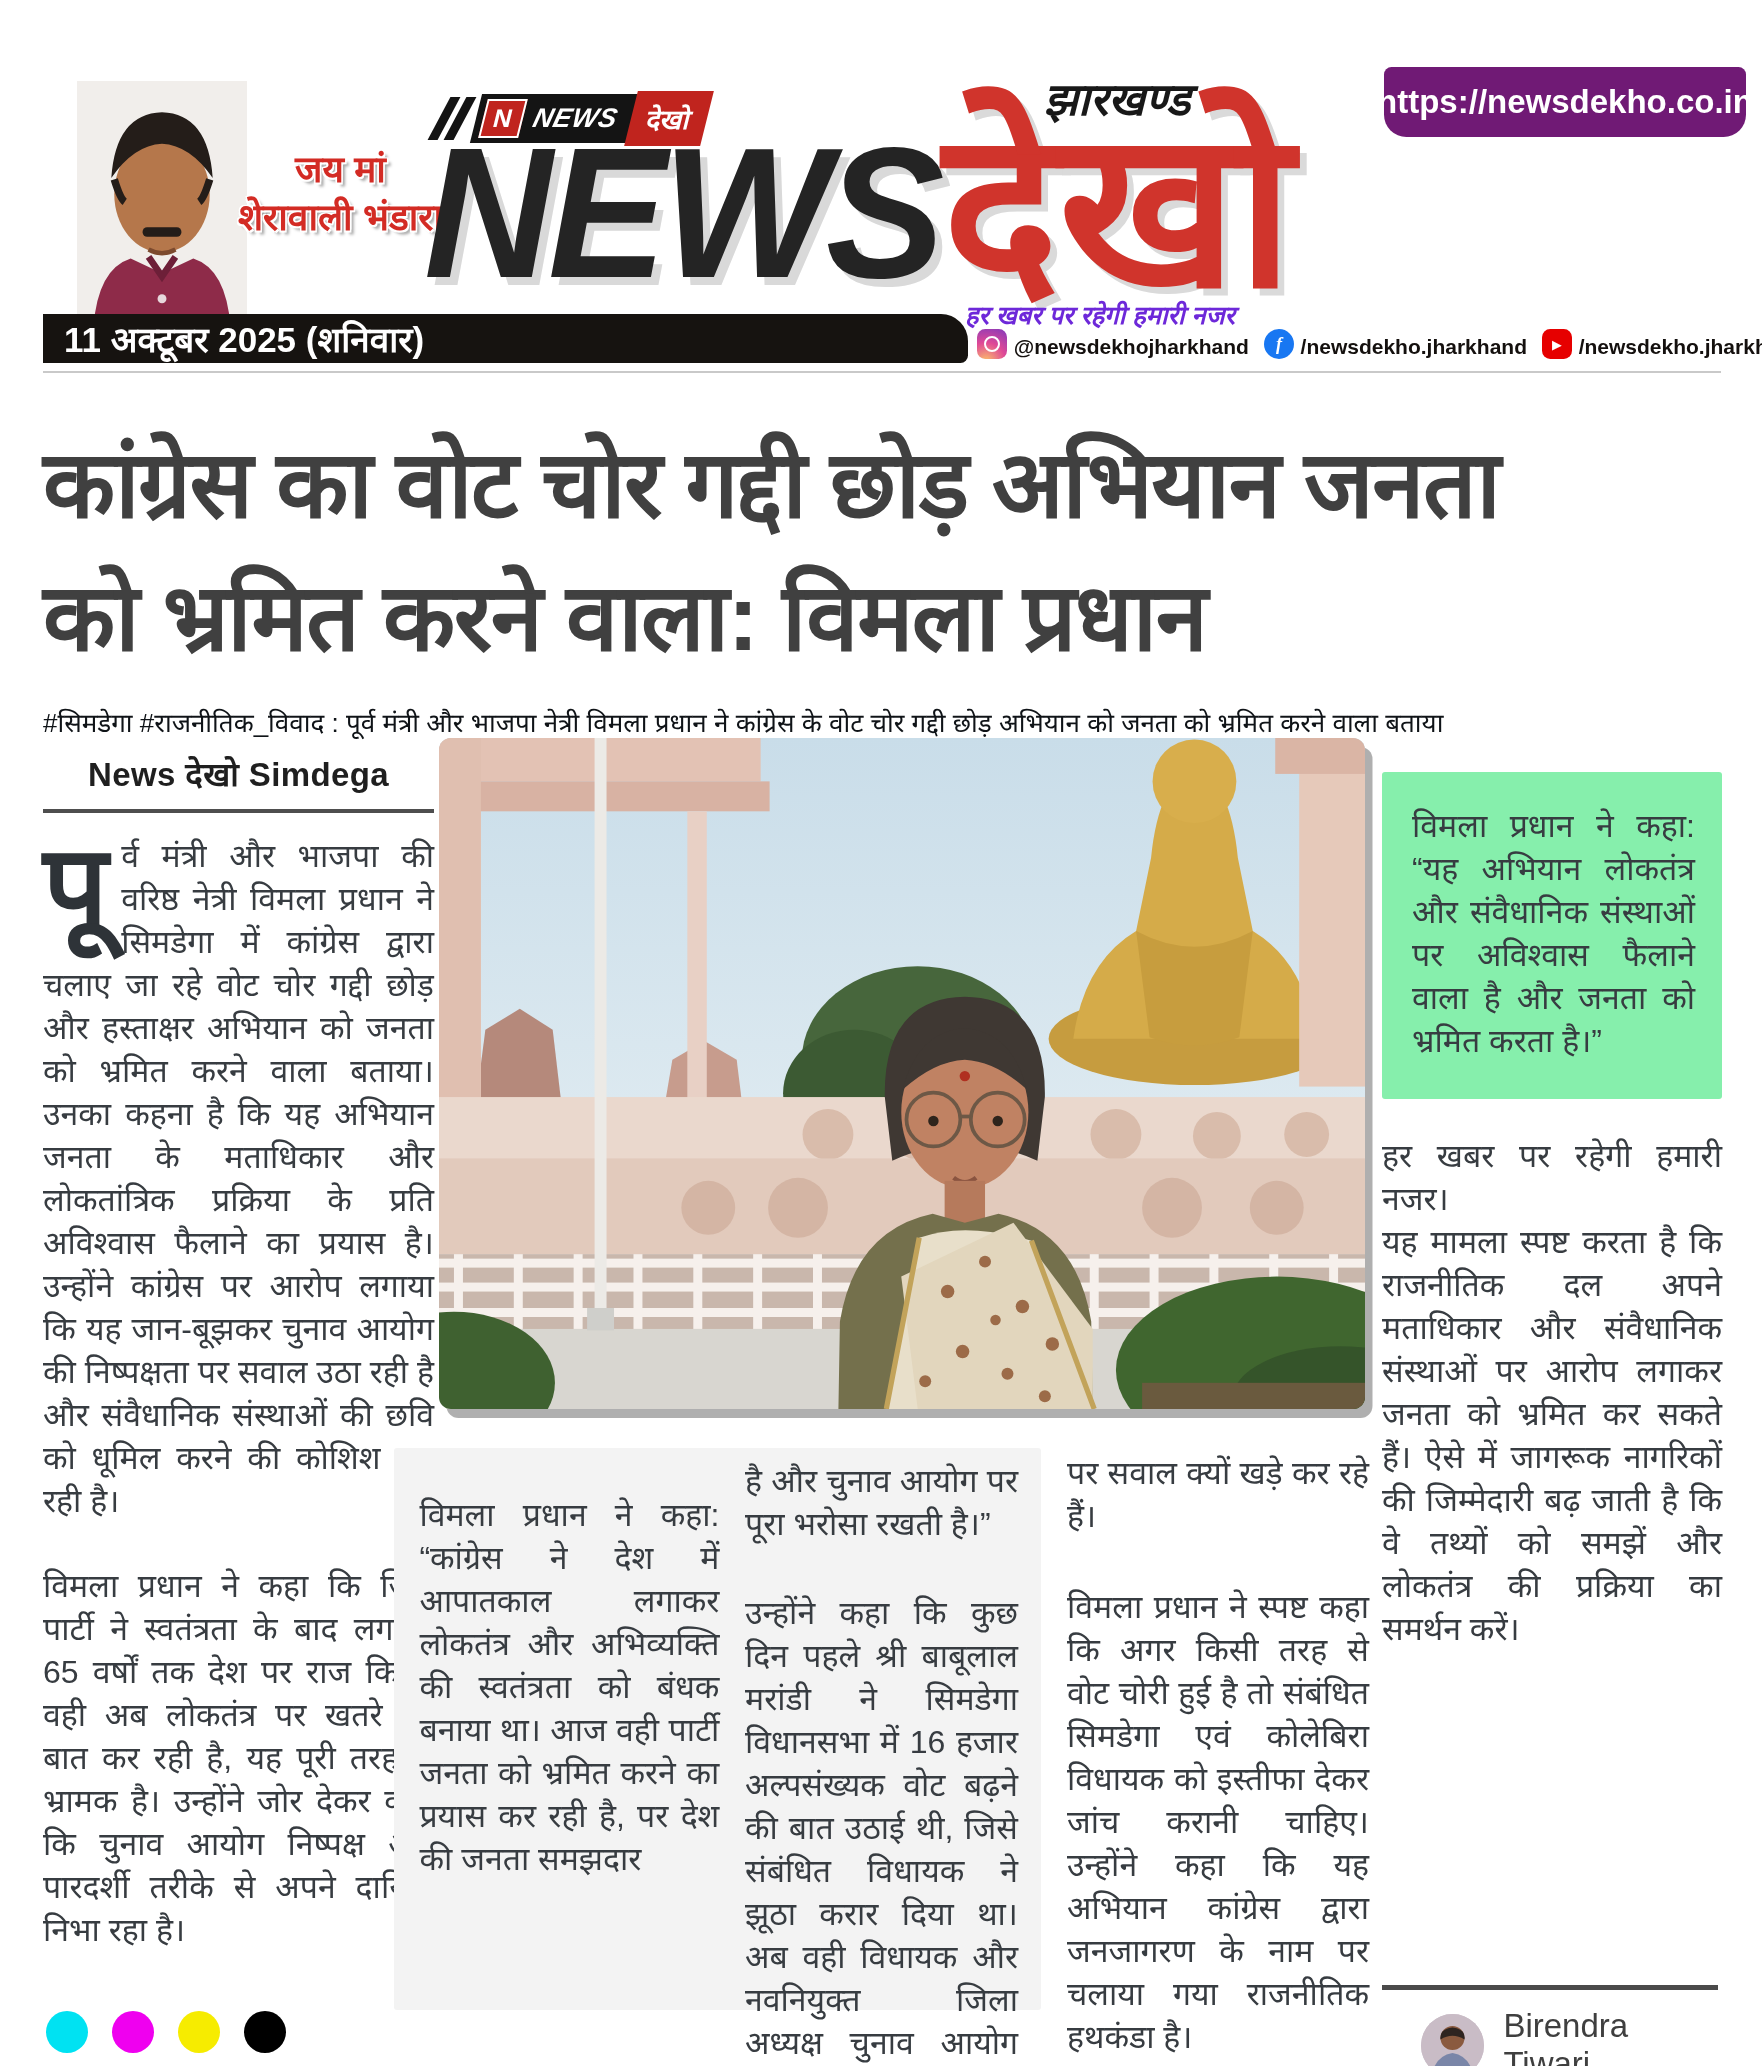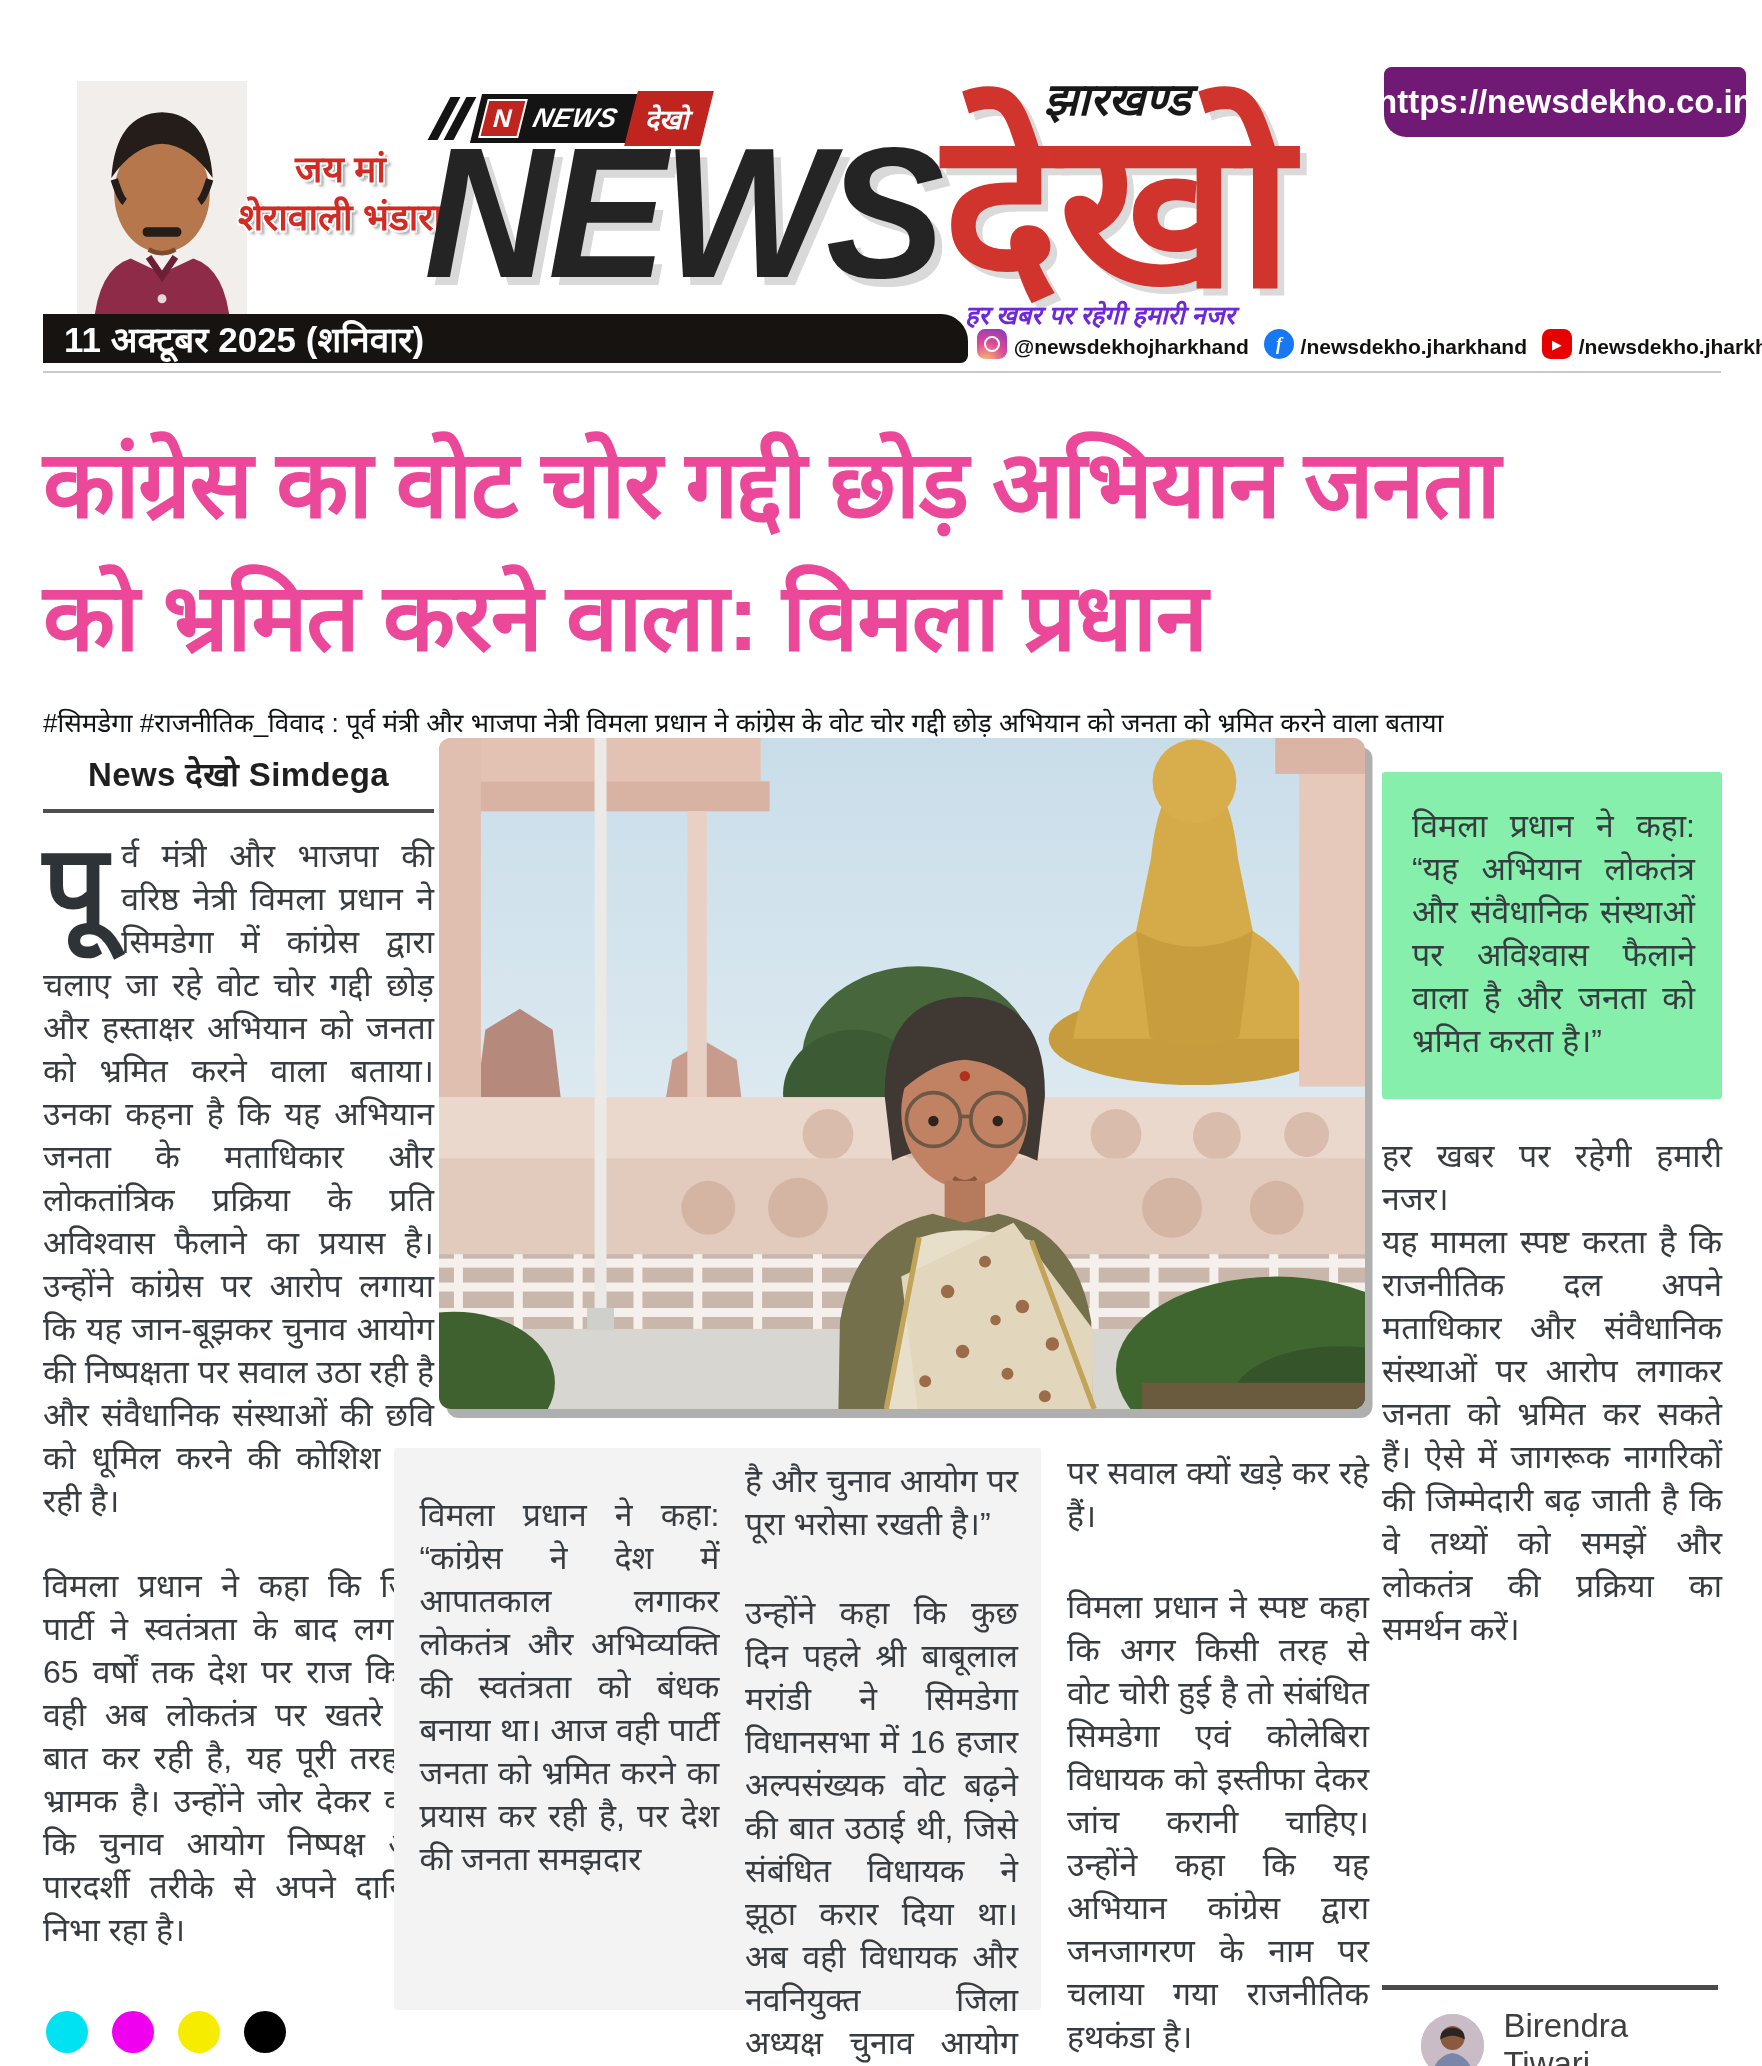--- a/index.html
+++ b/index.html
@@ -39,21 +39,21 @@
   .ic{width:30px;height:30px;display:inline-flex;align-items:center;justify-content:center;
       color:#fff;font-weight:900;font-size:18px;flex:0 0 auto;}
   .ic-ig{background:radial-gradient(circle at 30% 110%,#fdc468,#df4996 50%,#8a3ab9 95%);border-radius:8.2px;}
   .ic-ig span{width:12px;height:12px;border:2.2px solid #fff;border-radius:50%;display:block;}
   .ic-fb{background:#1877f2;border-radius:50%;font-family:"Liberation Serif",serif;font-style:italic;}
   .ic-yt{background:#e60000;border-radius:8.2px;font-size:12.7px;}
   .header-rule{left:43px;top:371px;width:1678px;height:2.2px;background:#c9c9c9;}
 
   
   .headline{left:43px;top:418px;width:1682px;font-size:94px;line-height:133px;font-weight:900;
-            color:#ec4899;letter-spacing:-1.5px;}
+            color:#404040;letter-spacing:-1.5px;}
   .subheadline{left:43px;top:704px;width:1682px;font-size:26px;font-weight:400;color:#0f1317;}
 
   
   .body-txt{font-size:32px;line-height:43px;text-align:justify;color:#373c41;}
   #col1{left:43px;top:751px;width:391px;}
   .kicker{font-size:33px;font-weight:700;color:#1f1f1f;text-align:center;letter-spacing:0.4px;}
   .kicker-rule{height:3.7px;background:#4e4e4e;margin:13.4px 0 22.4px 0;}
   .dropcap{float:left;font-size:114px;line-height:88px;font-weight:700;color:#2e3338;
            margin:7.5px 13.4px 0 0;}
   .p-gap{margin-top:42px;}

